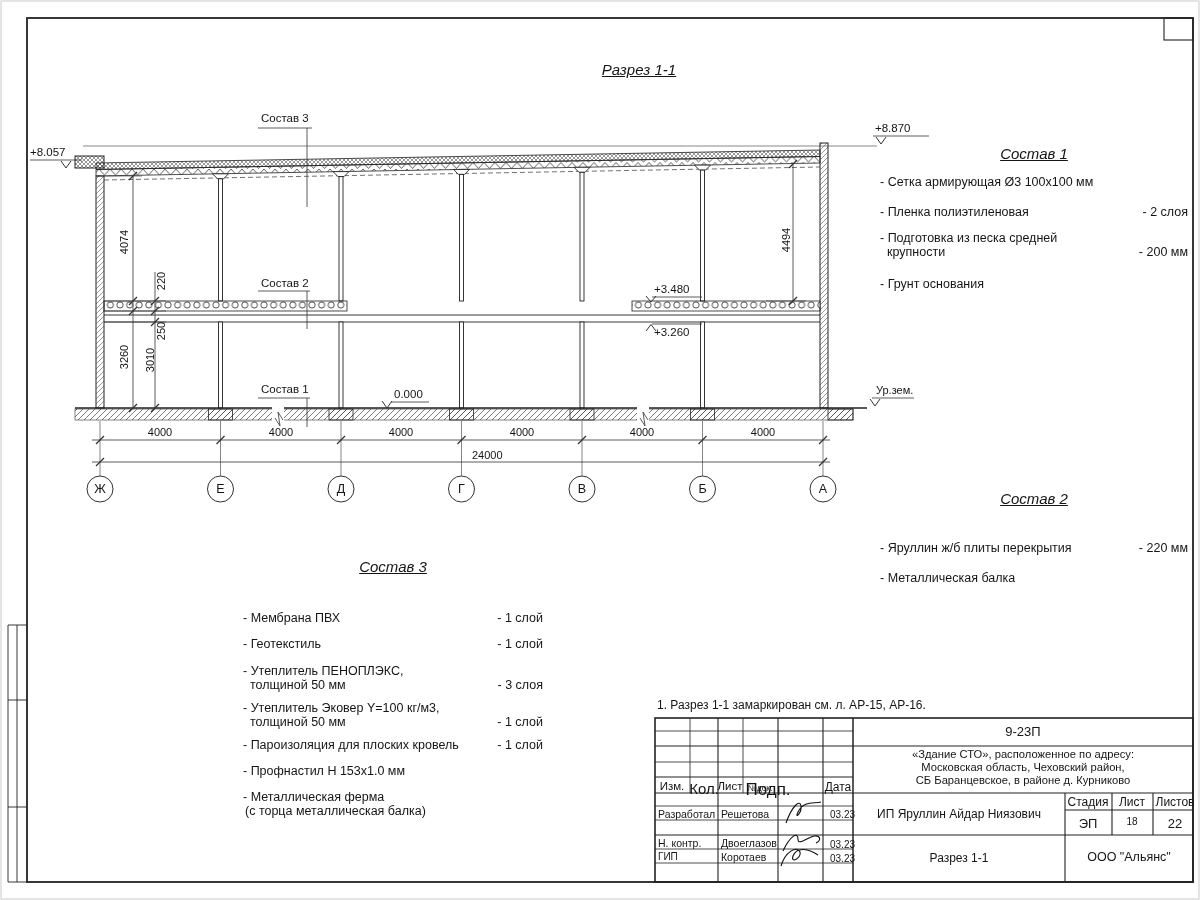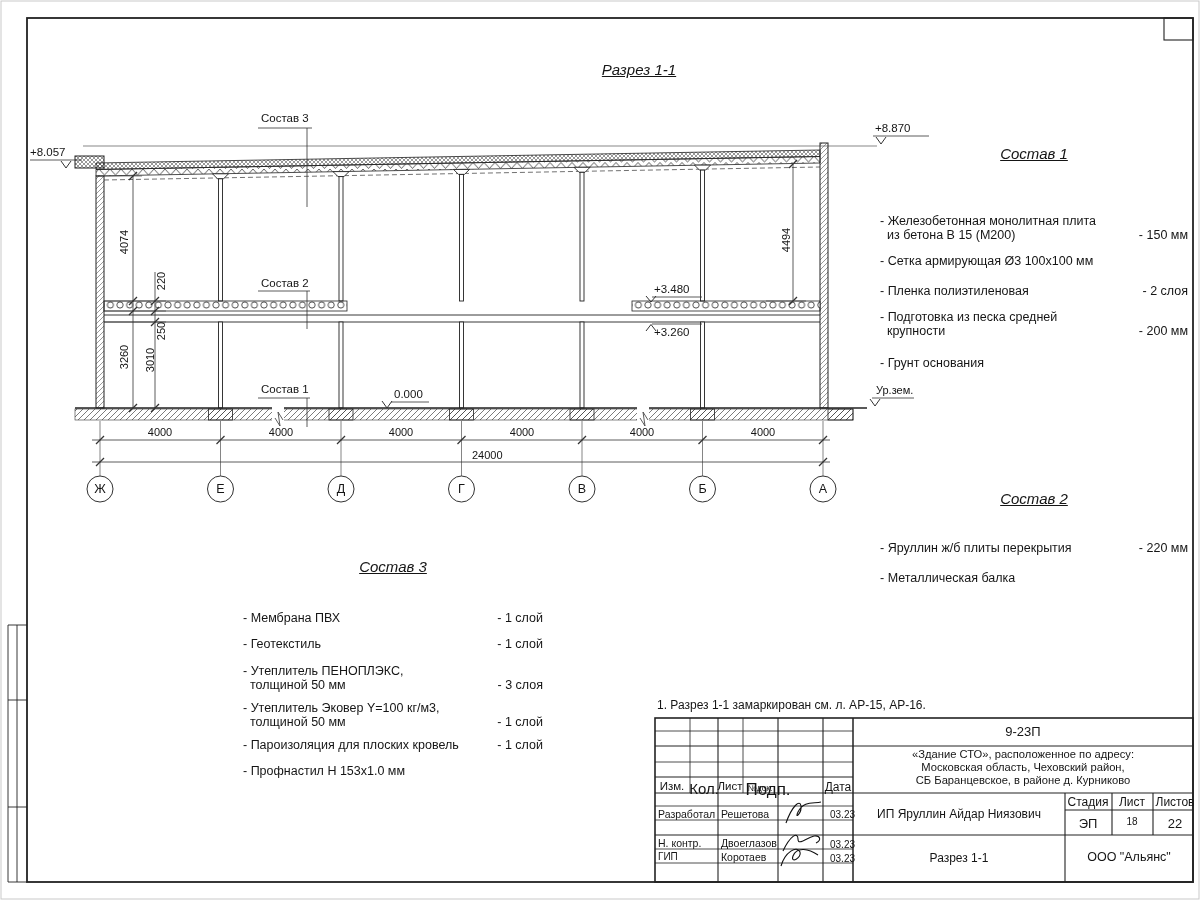--- a/index.html
+++ b/index.html
@@ -250,27 +250,20 @@
 <div class="t axisL" style="left:87px;top:482px;">Ж</div>
 <div class="t axisL" style="left:207.5px;top:482px;">Е</div>
 <div class="t axisL" style="left:328px;top:482px;">Д</div>
 <div class="t axisL" style="left:448.5px;top:482px;">Г</div>
 <div class="t axisL" style="left:569px;top:482px;">В</div>
 <div class="t axisL" style="left:689.5px;top:482px;">Б</div>
 <div class="t axisL" style="left:810px;top:482px;">А</div>
 
 <div class="spec" style="left:880px;top:145px;width:308px;">
   <div class="sph">Состав 1</div>
-  <div class="item" style="margin-top:51px;">
-    <div>
-        <div>- Железобетонная  монолитная плита</div>
-        <div style="padding-left:7px;">из бетона В 15 (М200)</div>
-      </div>
-    <div>- 150 мм</div>
-  </div>
   <div class="item" style="margin-top:12px;">
     <div>- Сетка армирующая Ø3 100х100 мм</div>
       <div></div>
   </div>
   <div class="item" style="margin-top:16px;">
     <div>- Пленка полиэтиленовая</div>
       <div>-  2 слоя</div>
   </div>
   <div class="item" style="margin-top:12px;">
     <div>
@@ -321,20 +314,27 @@
       </div>
     <div>- 1 слой</div>
   </div>
   <div class="item" style="margin-top:9px;">
     <div>- Пароизоляция для плоских кровель</div>
       <div>- 1 слой</div>
   </div>
   <div class="item" style="margin-top:12px;">
     <div>- Профнастил Н 153х1.0 мм</div>
       <div></div>
+  </div>
+  <div class="item" style="margin-top:12px;">
+    <div>
+        <div>- Металлическая ферма</div>
+        <div style="padding-left:2px;">(с торца металлическая балка)</div>
+      </div>
+    <div></div>
   </div>
 </div>
 
 <div class="t note" style="left:657px;top:698px;">1. Разрез 1-1 замаркирован см. л. АР-15, АР-16.</div>
 
 <div class="t tbt ctr" style="left:1023px;top:724px;font-size:13px;">9-23П</div>
 <div class="t tbt ctr" style="left:1023px;top:748px;font-size:11.2px;">«Здание СТО», расположенное по адресу:</div>
 <div class="t tbt ctr" style="left:1023px;top:761px;font-size:11.2px;">Московская область, Чеховский район,</div>
 <div class="t tbt ctr" style="left:1023px;top:774px;font-size:11.2px;">СБ Баранцевское, в районе д. Курниково</div>
 <div class="t tbt ctr" style="left:959px;top:807px;font-size:12px;">ИП Яруллин Айдар Ниязович</div>

